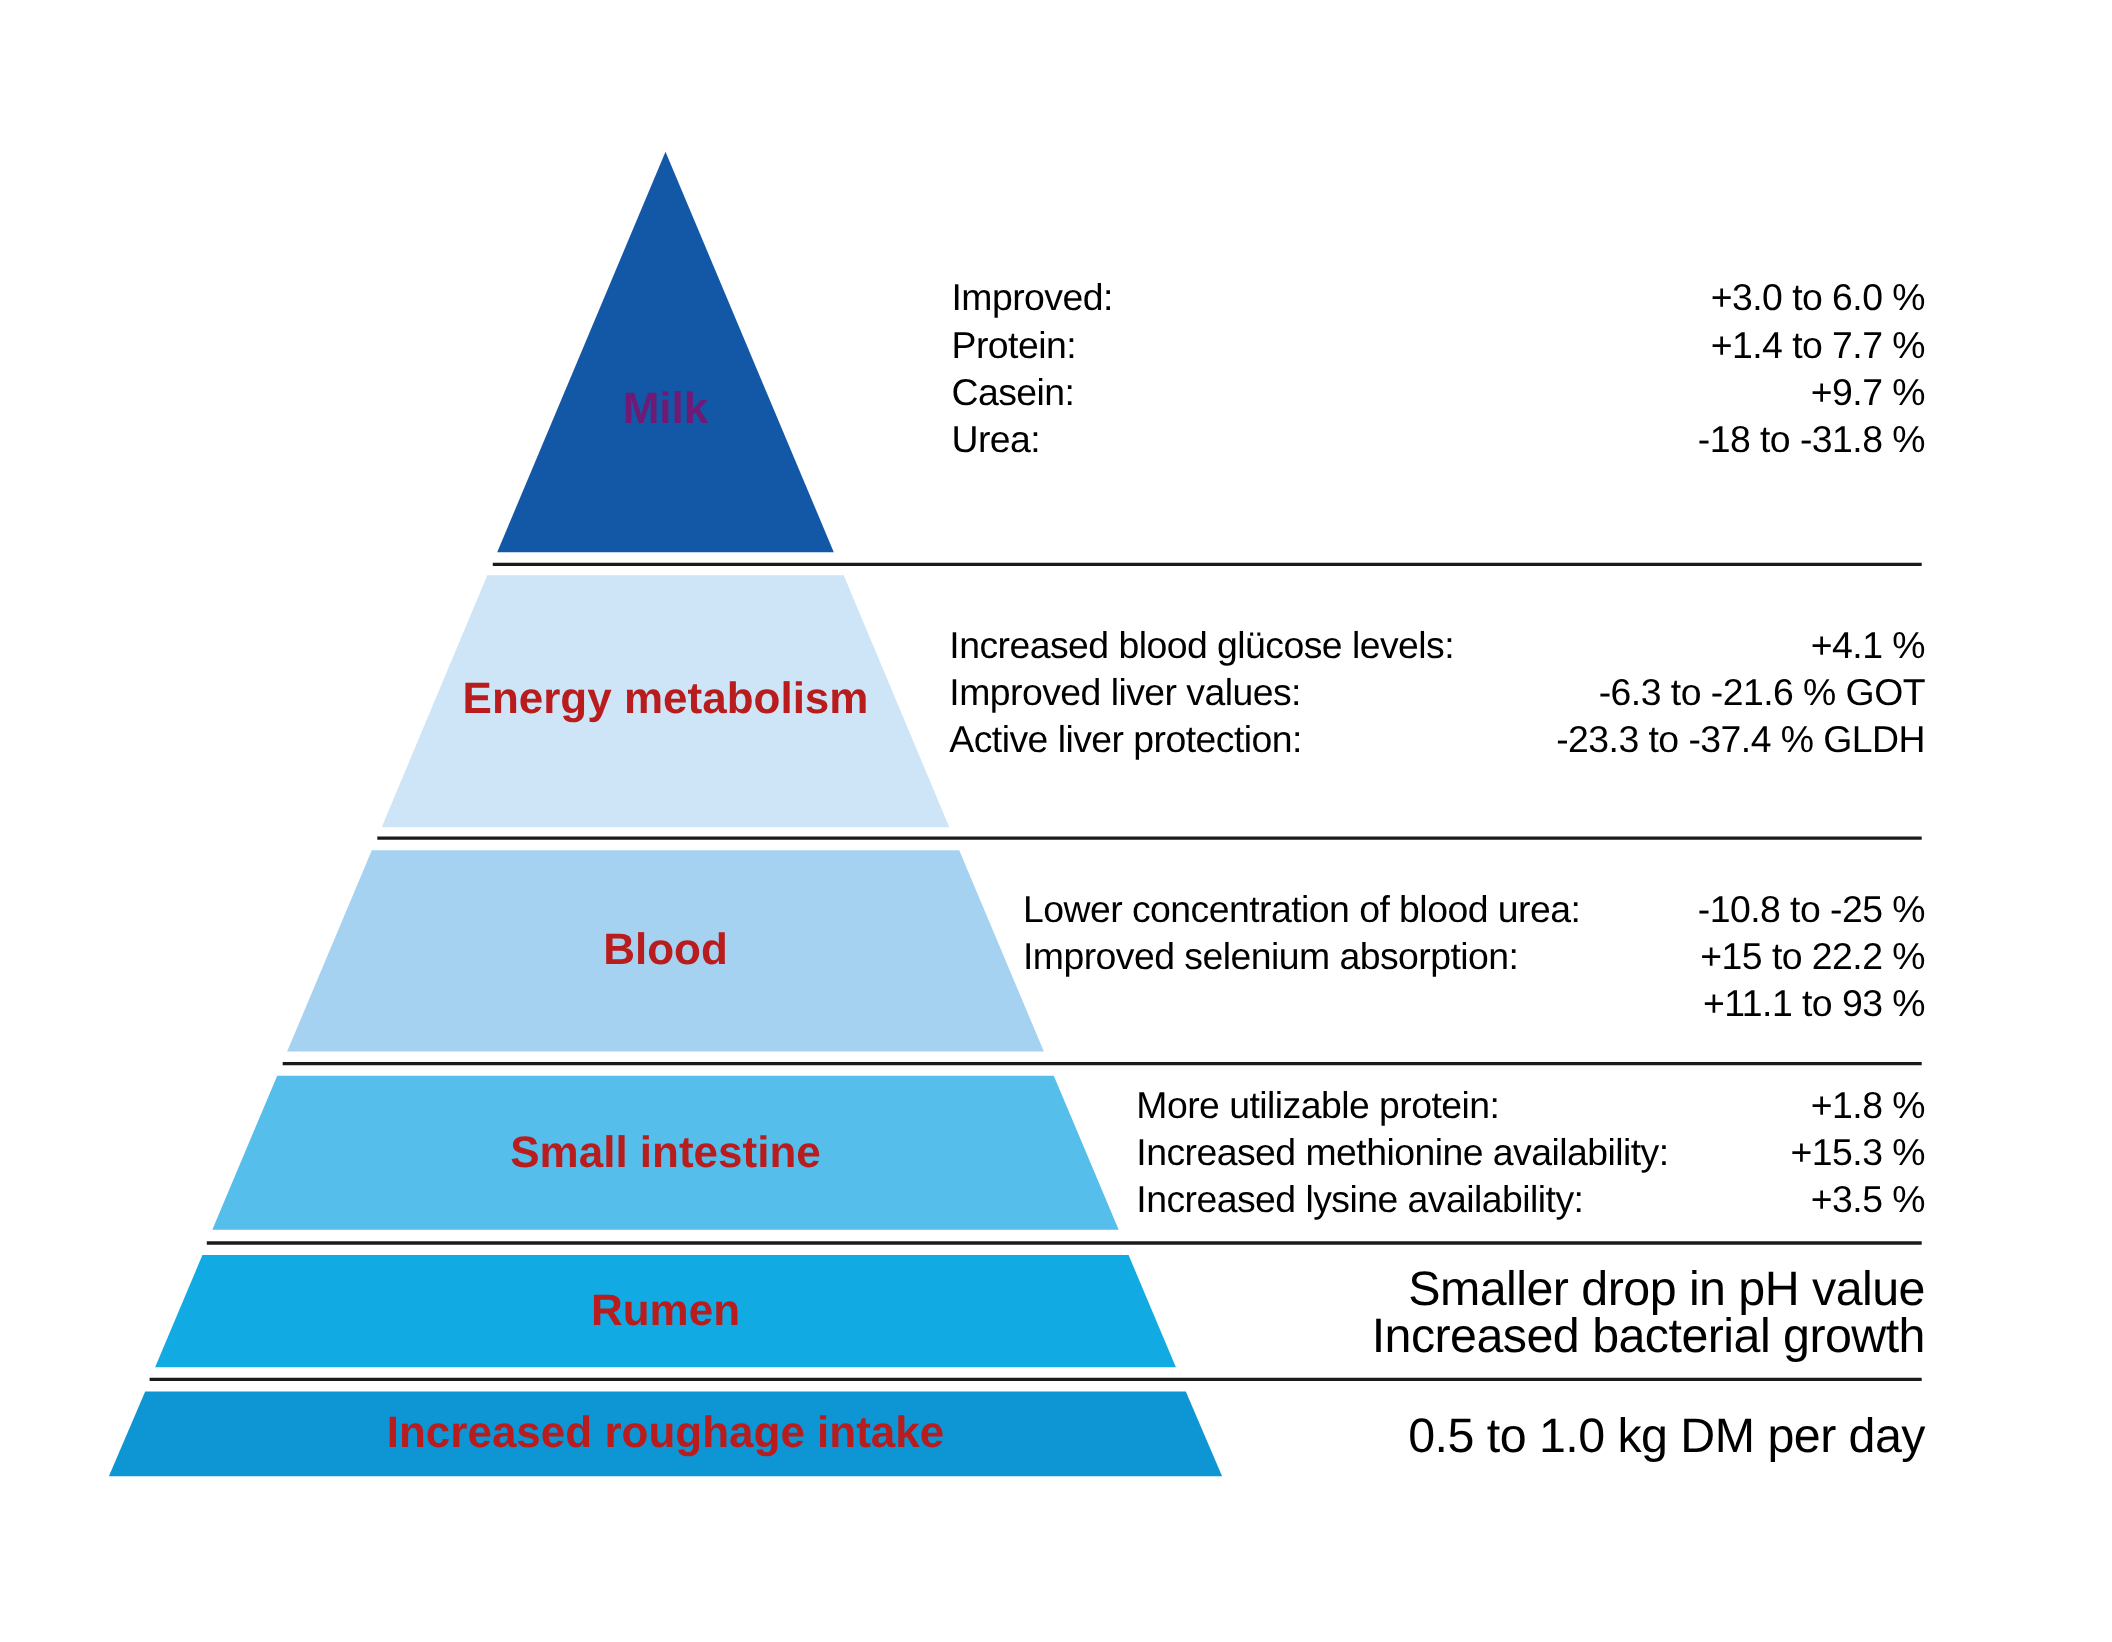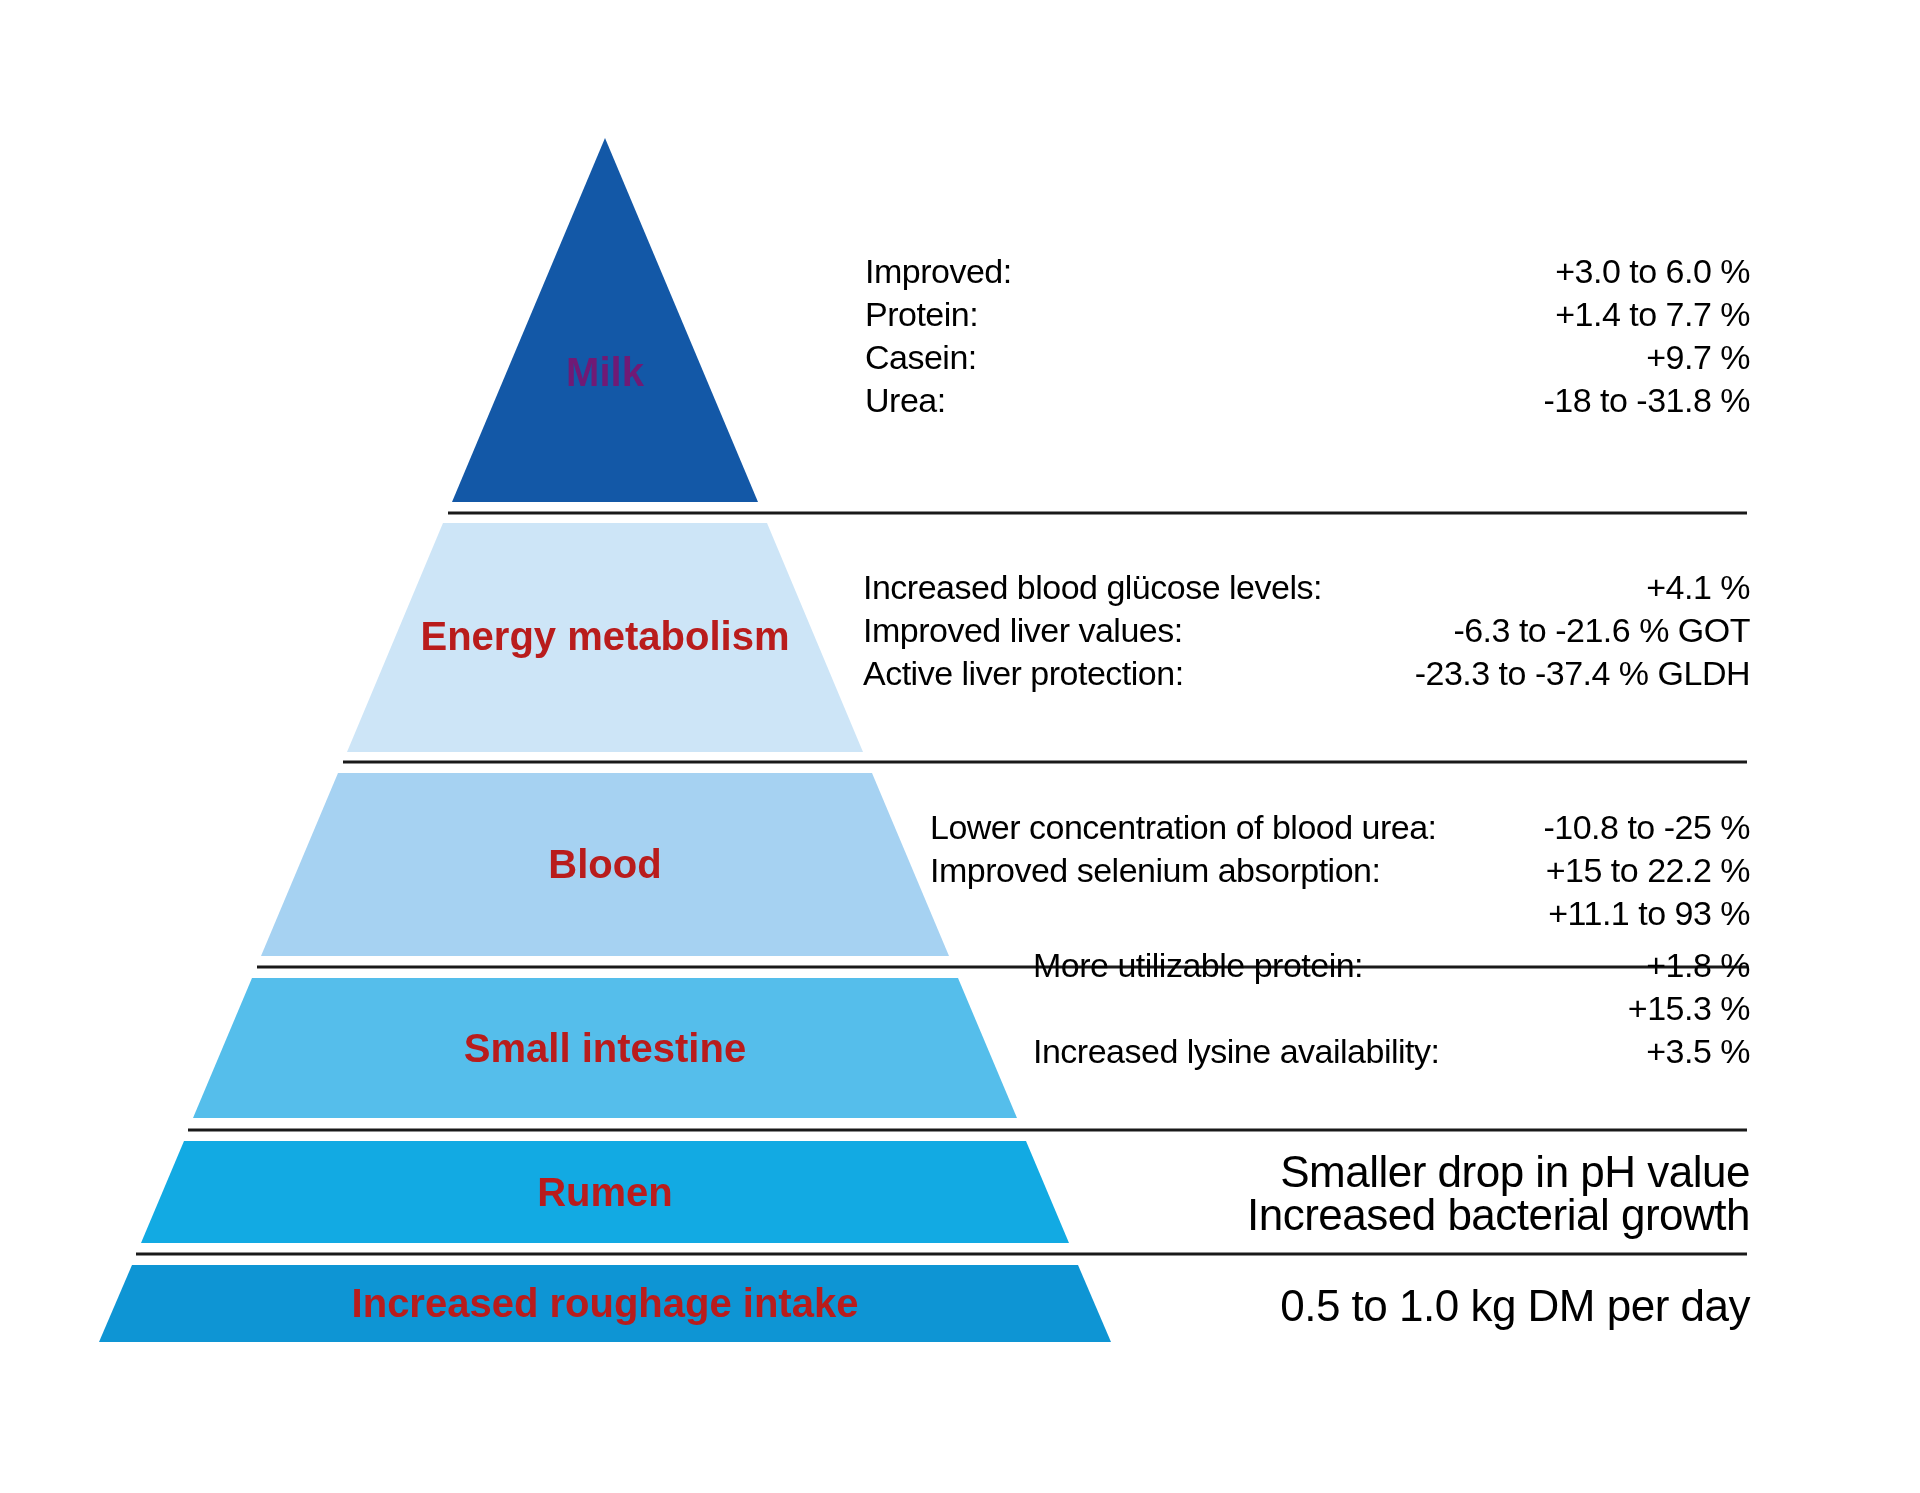--- a/index.html
+++ b/index.html
@@ -38,21 +38,21 @@
     font-size:44px;
     line-height:43px;
     letter-spacing:-0.5px;
     text-align:right;
   }
 
   
   #rows-milk   {left:865px;  right:170px; top:250px;}
   #rows-energy {left:863px;  right:170px; top:566px;}
   #rows-blood  {left:930px;  right:170px; top:806px;}
-  #rows-si     {left:1033px; right:170px; top:944px;}
+  #rows-si     {left:1033px; right:170px; top:984px;}
   #notes-rumen    {left:1000px; right:170px; top:1150px;}
   #notes-roughage {left:1000px; right:170px; top:1284px;}
 
   
   #label-milk     {left:605px; top:372px;}
   #label-energy   {left:605px; top:636px;}
   #label-blood    {left:605px; top:864px;}
   #label-si       {left:605px; top:1048px;}
   #label-rumen    {left:605px; top:1192px;}
   #label-roughage {left:605px; top:1303px;}
@@ -132,20 +132,21 @@
       <span class="val">+11.1 to 93 %</span>
     </div>
   </div>
 
   <div class="rows" id="rows-si">
     <div class="row">
       <span class="lbl">More utilizable protein:</span>
       <span class="val">+1.8 %</span>
     </div>
     <div class="row">
+      <span class="lbl">Increased methionine availability:</span>
       <span class="val">+15.3 %</span>
     </div>
     <div class="row">
       <span class="lbl">Increased lysine availability:</span>
       <span class="val">+3.5 %</span>
     </div>
   </div>
 
   <div class="notes" id="notes-rumen">
     <div>Smaller drop in pH value</div>

